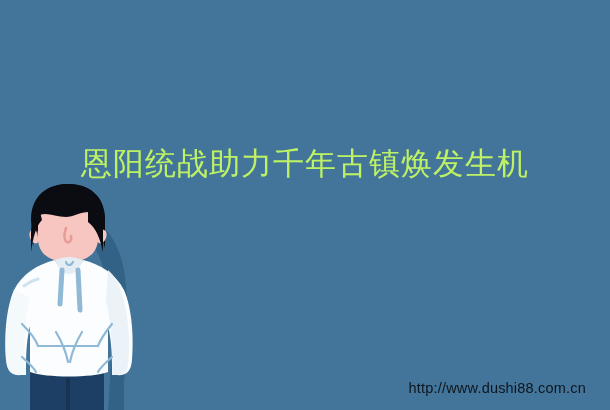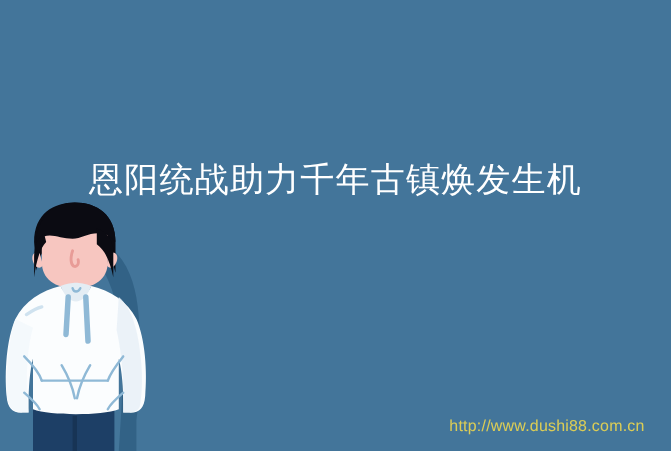--- a/index.html
+++ b/index.html
@@ -15,32 +15,32 @@
     background: #43759a;
     font-family: "Liberation Sans", "DejaVu Sans", sans-serif;
     -webkit-font-smoothing: antialiased;
   }
   #headline {
     position: absolute;
     left: 0;
     top: 144px;
     width: 610px;
     text-align: center;
-    color: #ffffff;
+    color: #bef264;
     font-size: 31px;
     line-height: 40px;
     letter-spacing: 1px;
     font-weight: 400;
     white-space: nowrap;
   }
   #watermark {
     position: absolute;
     right: 24px;
     bottom: 14px;
-    color: #fde047;
+    color: #000000;
     opacity: 0.82;
     font-size: 14.5px;
     line-height: 16px;
     letter-spacing: 0.2px;
     white-space: nowrap;
   }
   #figure {
     position: absolute;
     left: 0px;
     bottom: 0px;

